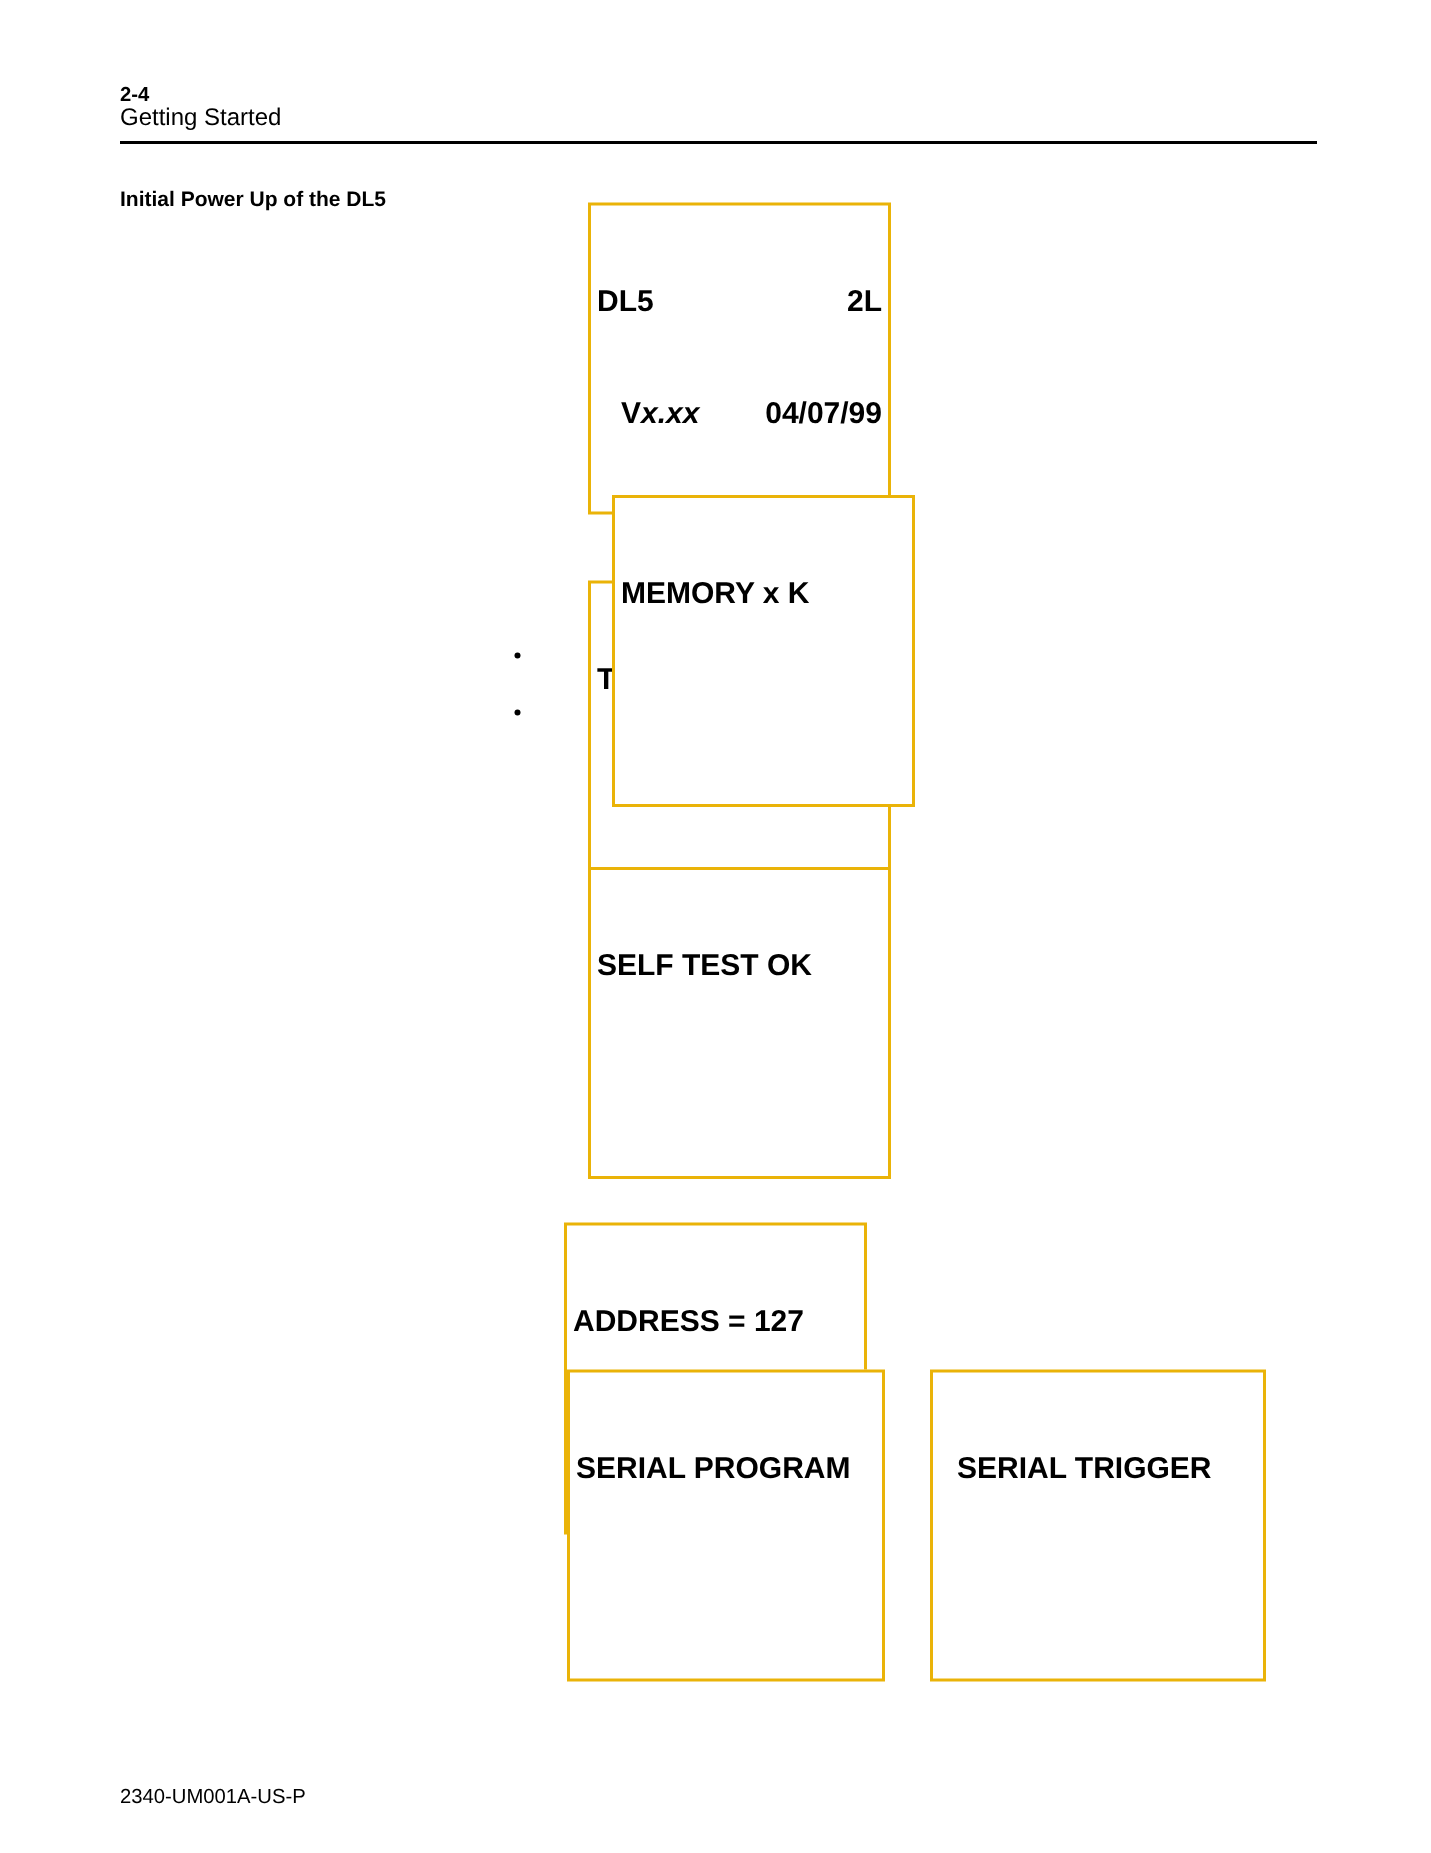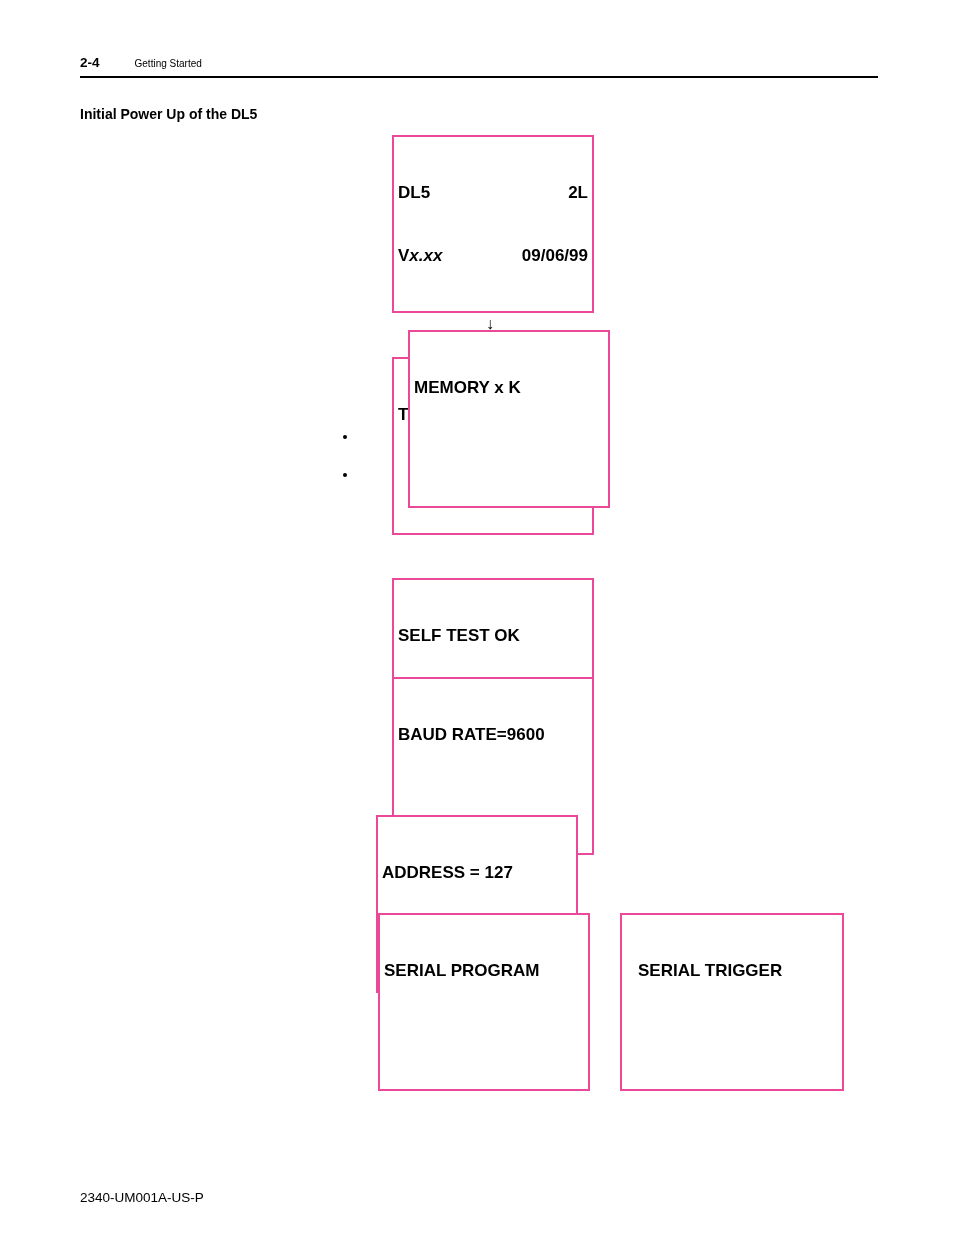--- a/index.html
+++ b/index.html
@@ -12,44 +12,45 @@
   position: relative;
   color: #000;
 }
 .page {
   padding: 55px 76px 0 80px;
 }
 .header {
   display: flex;
   align-items: baseline;
   margin-bottom: 2px;
+  flex-direction: column;
 }
 .page-num {
   font-weight: bold;
   font-size: 13.5px;
   margin-right: 35px;
 }
 .section-label {
-  font-size: 10px;
+  font-size: 16px;
 }
 .hr-thick {
   border: none;
   border-top: 2.5px solid #000;
   margin: 6px 0 28px 0;
 }
 .title {
   font-weight: bold;
   font-size: 14px;
   margin-bottom: 18px;
 }
 .lcd {
-  border: 2px solid #ec4899;
+  border: 2px solid #eab308;
   font-family: Arial, Helvetica, sans-serif;
   font-weight: 800;
-  font-size: 17px;
+  font-size: 20px;
   line-height: 1.25;
   padding: 2px 4px;
   display: inline-block;
   background: #fff;
   white-space: pre;
 }
 .lcd .italic {
   font-style: italic;
 }
 .lcd-sm {
@@ -101,23 +102,23 @@
   <hr class="hr-thick">
 
   <div class="title">Initial Power Up of the DL5</div>
 
   <div class="content-block" style="left:392px; top:135px;">
     <div class="lcd lcd-sm">
       <div style="display:flex; justify-content:space-between;">
         <span>DL5</span>
         <span>2L</span>
       </div>
-      <div style="display:flex; justify-content:space-between;">
+      <div style="display:flex; justify-content:space-between;margin-left:16px;">
         <span><span>V</span><span class="italic">x.xx</span></span>
-        <span>09/06/99</span>
+        <span>04/07/99</span>
       </div>
     </div>
     <div class="arrow-wrap"><span class="arrow">↓</span></div>
     <div class="arrow-wrap" style="padding-top:2px;"><span class="arrow">↓</span></div>
     <div class="lcd lcd-sm">
       <div>TESTING</div>
       <div>&nbsp;</div>
     </div>
   </div>
 
@@ -135,26 +136,20 @@
     </ul>
   </div>
 
   <div class="content-block" style="left:392px; top:578px;">
     <div class="lcd lcd-sm">
       <div>SELF TEST OK</div>
       <div>&nbsp;</div>
     </div>
   </div>
 
-  <div class="content-block" style="left:392px; top:677px;">
-    <div class="lcd lcd-sm">
-      <div>BAUD RATE=9600</div>
-      <div>&nbsp;</div>
-    </div>
-  </div>
 
   <div class="content-block" style="left:376px; top:815px;">
     <div class="lcd lcd-sm">
       <div>ADDRESS = 127</div>
       <div>&nbsp;</div>
     </div>
   </div>
 
   <div class="content-block" style="left:378px; top:913px;">
     <div class="lcd lcd-wide" style="width:200px;">

